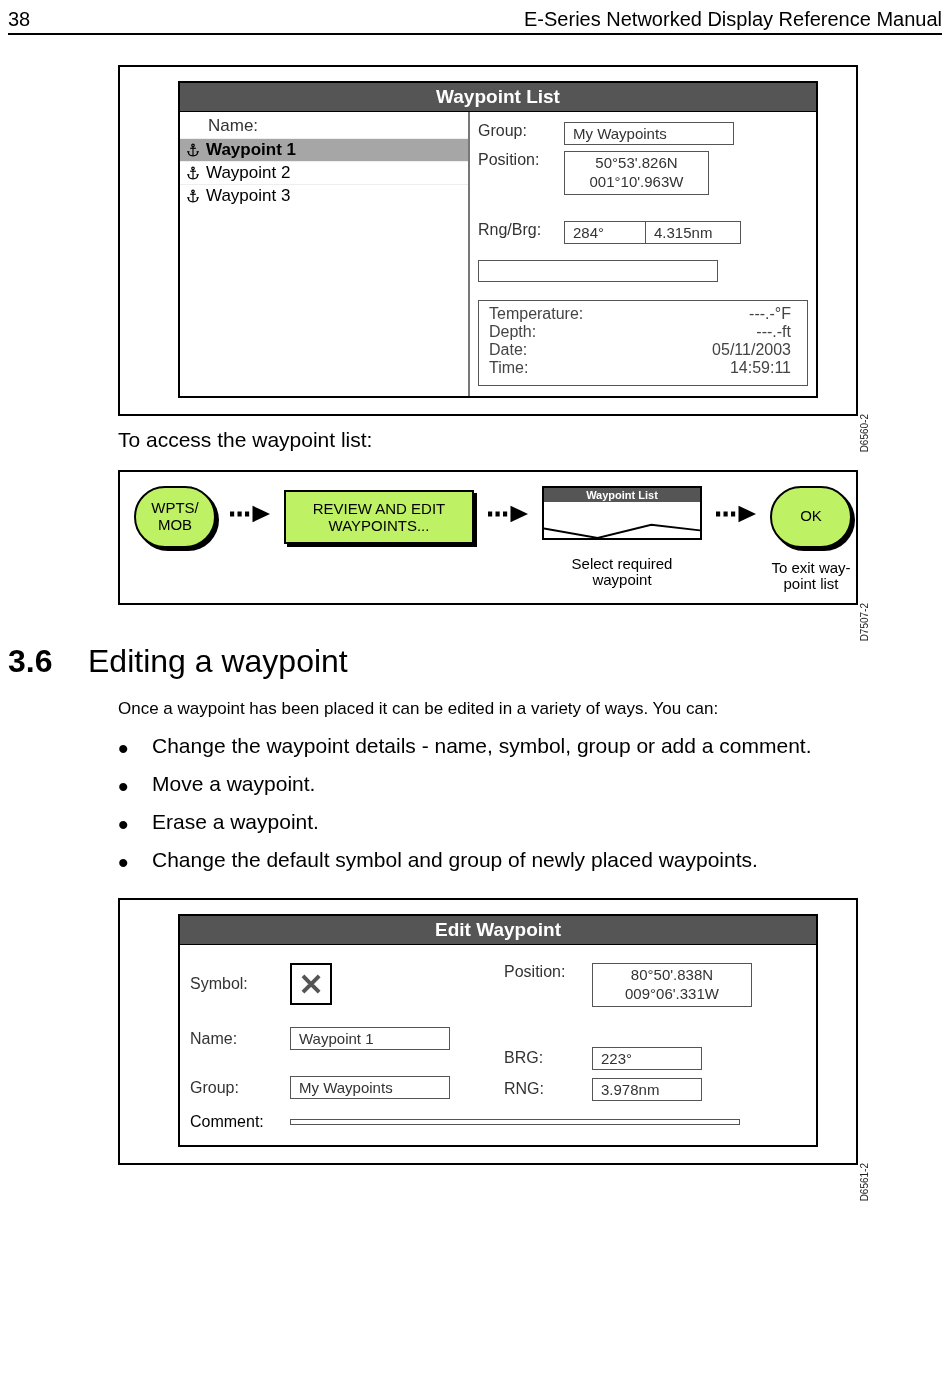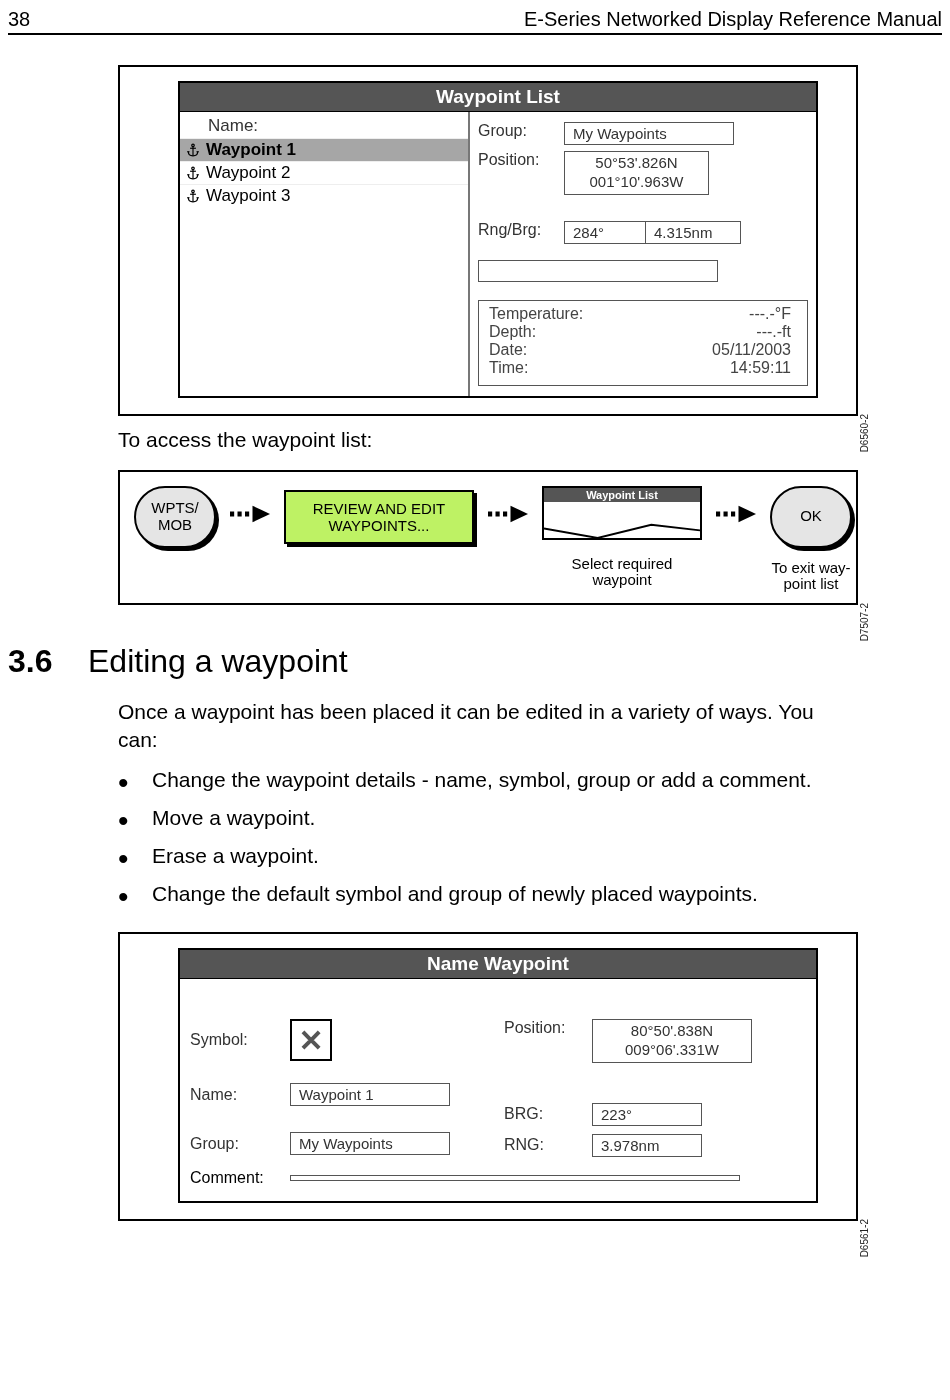--- a/index.html
+++ b/index.html
@@ -150,21 +150,21 @@
     border-radius: 40px;
     width: 82px;
     height: 62px;
     display: flex;
     align-items: center;
     justify-content: center;
     text-align: center;
     font-size: 15px;
     line-height: 1.1;
     box-shadow: 3px 3px 0 #000;
-    background: #e5e5e5;
+    background: #bef264;
     font-family: "Frutiger", Arial, sans-serif;
     position: relative;
   }
   .soft-btn {
     border: 2px solid #000;
     width: 190px;
     height: 54px;
     display: flex;
     align-items: center;
     justify-content: center;
@@ -232,21 +232,21 @@
   }
   .sec-title {
     font-size: 32px;
     font-weight: 400;
   }
   .body-indent {
     margin-left: 110px;
     width: 740px;
   }
   .ptxt {
-    font-size: 21px;
+    font-size: 17px;
     margin-top: 18px;
     line-height: 1.35;
   }
   ul.bul {
     list-style: none;
     margin-top: 14px;
   }
   ul.bul li {
     font-size: 21px;
     position: relative;
@@ -264,21 +264,20 @@
 
   
   .ew-panel {
     border: 2px solid #000;
     margin-left: 40px;
     width: 640px;
     font-family: Verdana, Arial, sans-serif;
   }
   .ew-body {
     display: flex;
-    margin-top: 22px;
   }
   .ew-left {
     width: 320px;
     padding: 8px 10px 8px 10px;
     font-size: 16px;
     color: #333;
   }
   .ew-right {
     flex: 1;
     padding: 8px 12px 8px 4px;
@@ -472,21 +471,21 @@
   <ul class="bul">
     <li>Change the waypoint details - name, symbol, group or add a comment.</li>
     <li>Move a waypoint.</li>
     <li>Erase a waypoint.</li>
     <li>Change the default symbol and group of newly placed waypoints.</li>
   </ul>
 </div>
 
 <div class="figure-box" style="margin-top:26px;">
   <div class="ew-panel">
-    <div class="wpl-title-bar">Name Waypoint</div>
+    <div class="wpl-title-bar">Edit Waypoint</div>
     <div class="ew-body">
       <div class="ew-left">
         <div class="ew-row">
           <span class="ew-label">Symbol:</span>
           <span class="sym-box">
             <span>✕</span>
           </span>
         </div>
         <div class="ew-row" style="margin-top:22px;">
           <span class="ew-label">Name:</span>

